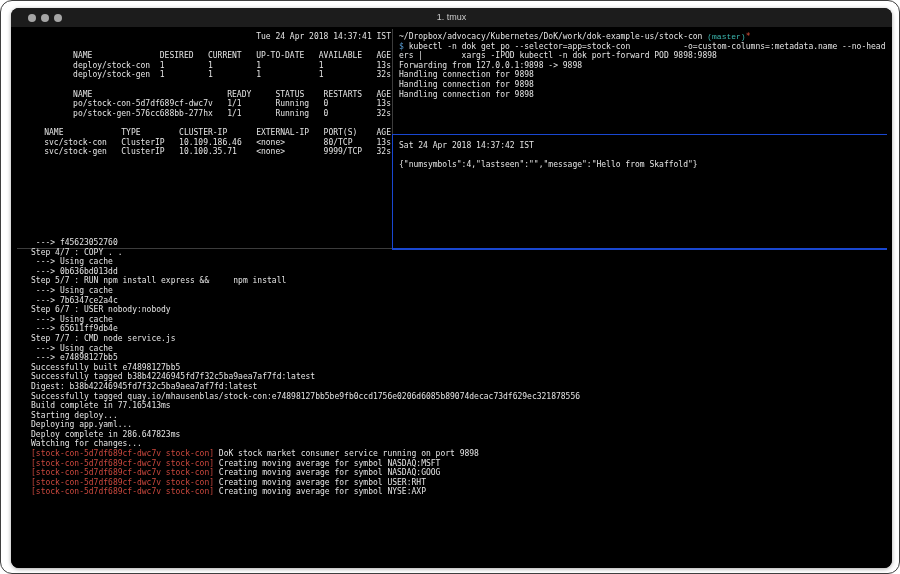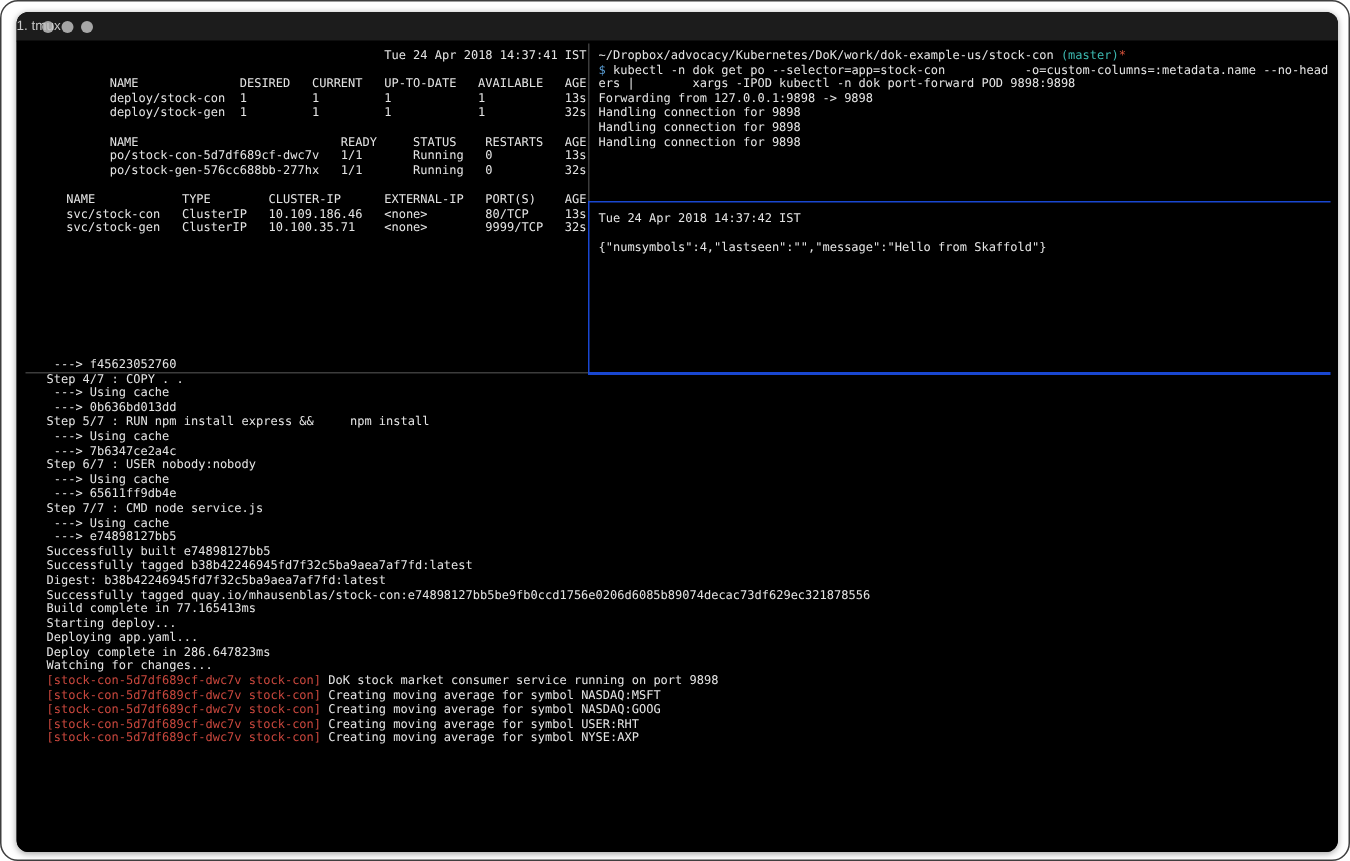--- a/index.html
+++ b/index.html
@@ -2,37 +2,37 @@
 <html style="--divider-gray: #3c3c3c; --divider-blue: #1947d1; --git-teal: #3cb8b0; --alert-red: #e0543c; --log-red: #c9473d; --prompt-blue: #5b9fd6; --status-blue: #3575e3;"><head>
 <meta charset="utf-8">
 <style>
   * { margin:0; padding:0; box-sizing:border-box; }
   html,body { width:900px; height:574px; background:#ffffff; font-family:"Liberation Sans", sans-serif; }
   .page { position:relative; width:900px; height:574px; background:#fff; border:1px solid #3f3f3f; border-radius:12px; overflow:hidden; }
   .window { position:absolute; left:10px; top:7px; width:881px; height:560px; background:#000; border-radius:8px; overflow:hidden; box-shadow:0 1px 4px rgba(0,0,0,.35); }
   .titlebar { position:relative; height:20px; background:#1c1c1c; border-bottom:1px solid #000; }
   .dots { position:absolute; left:17px; top:6px; display:flex; gap:5px; }
   .dot { width:8px; height:8px; border-radius:50%; background:#a6a6a6; display:inline-block; }
-  .title { position:absolute; left:0; right:0; top:4px; font-size:9px; color:#c9c9c9; }
+  .title { position:absolute; left:0; right:0; top:4px; text-align:center; font-size:9px; color:#c9c9c9; }
   .content { position:absolute; left:0; top:20px; right:0; bottom:0; background:#000;
              font-family:"DejaVu Sans Mono","Liberation Mono",monospace; font-size:8px; line-height:9.6px; color:#e4e4e4; }
   pre { font:inherit; white-space:pre; }
   .line { white-space:pre; }
   .pane { position:absolute; }
   .pane-top-left  { left:18px;  top:4px;  width:362px;text-align:right; }
   .pane-top-right { left:388px; top:4px;  width:490px; overflow:hidden; }
   .pane-mid-right { left:388px; top:113px; width:490px; }
   .pane-bottom    { left:20px;  top:210px; width:860px; }
   .divider { position:absolute; }
   .v-div-gray { left:381px; top:1px;   width:1px; height:105px; background:var(--divider-gray,#3c3c3c); }
   .v-div-blue { left:381px; top:106px; width:1px; height:115px; background:var(--divider-blue,#1947d1); }
   .h-div-r1   { left:381px; top:106px; width:495px; height:1px; background:var(--divider-blue,#1947d1); }
   .h-div-l    { left:6px;   top:220px; width:375px; height:1px; background:var(--divider-gray,#3c3c3c); }
   .h-div-r2   { left:381px; top:220px; width:495px; height:2px; background:var(--divider-blue,#1947d1); }
-  .teal { color:var(--git-teal,#3cb8b0); }
+  .teal { color:var(--git-teal,#3cb8b0);font-family:Liberation Mono, monospace; }
   .red  { color:var(--alert-red,#e0543c); }
   .logred { color:var(--log-red,#c9473d); }
   .blue { color:var(--prompt-blue,#5b9fd6); }
   .statusbar { position:absolute; left:0; right:0; top:485px; height:17px; background:#19191b;
                display:flex; align-items:center; font-family:"DejaVu Sans Mono","Liberation Mono",monospace; font-size:8px; }
   .session { color:var(--status-blue,#3575e3); font-weight:bold; margin-left:18px; }
   .winlabel { color:#e2e2e2; font-weight:bold; margin-left:7px; white-space:pre; }
   .kube { margin-left:auto; margin-right:7px; background:#23262c; border-radius:2px; padding:1px 5px 2px 5px;
           display:flex; align-items:center; gap:3px; color:#e2e2e2; }
   .kube .ctx { color:var(--status-blue,#3575e3); font-weight:bold; }
@@ -77,21 +77,21 @@
 Forwarding from 127.0.0.1:9898 -&gt; 9898
 Handling connection for 9898
 Handling connection for 9898
 Handling connection for 9898</pre>
       </div>
 
       <div class="divider v-div-gray"></div>
       <div class="divider v-div-blue"></div>
       <div class="divider h-div-r1"></div>
 
-      <pre class="pane pane-mid-right">Tue 24 Apr 2018 14:37:42 IST
+      <pre class="pane pane-mid-right">Sat 24 Apr 2018 14:37:42 IST
 
 {"numsymbols":4,"lastseen":"","message":"Hello from Skaffold"}</pre>
 
       <div class="divider h-div-l"></div>
       <div class="divider h-div-r2"></div>
 
       <div class="pane pane-bottom">
         <pre> ---&gt; f45623052760
 Step 4/7 : COPY . .
  ---&gt; Using cache

